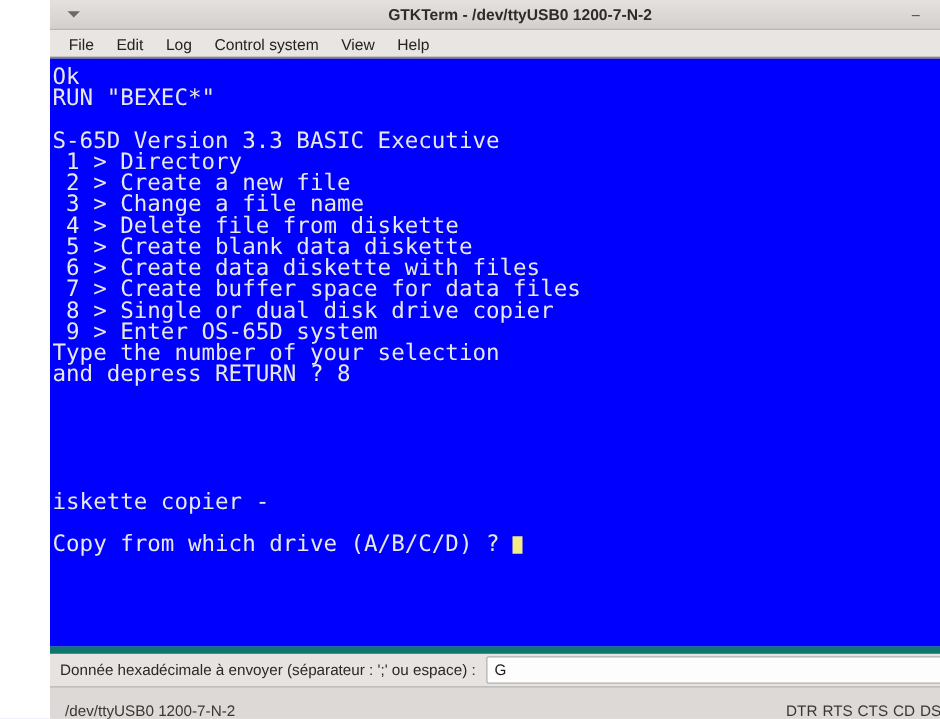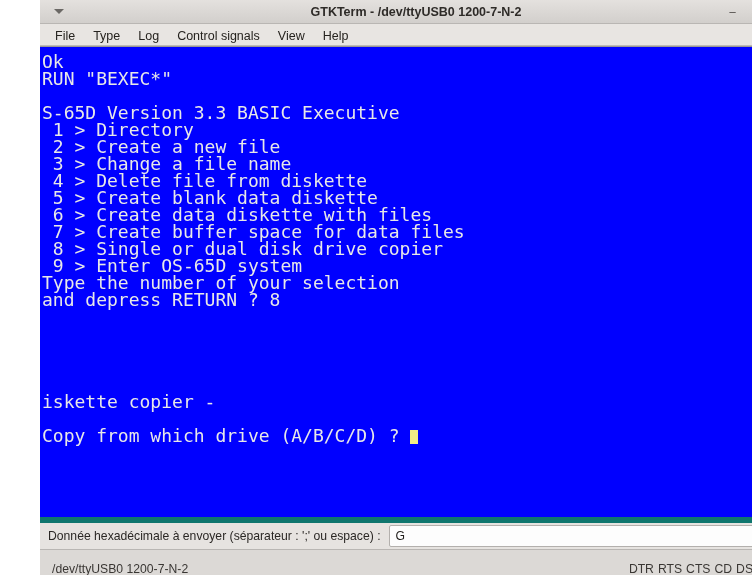--- a/index.html
+++ b/index.html
@@ -222,23 +222,23 @@
     <div class="title-text">GTKTerm - /dev/ttyUSB0  1200-7-N-2</div>
     <div class="win-buttons">
       <div class="win-btn">−</div>
       <div class="win-btn">+</div>
       <div class="win-btn">×</div>
     </div>
   </div>
 
   <div class="menubar">
     <div class="menu-item">File</div>
-    <div class="menu-item">Type</div>
+    <div class="menu-item">Edit</div>
     <div class="menu-item">Log</div>
-    <div class="menu-item">Control signals</div>
+    <div class="menu-item">Control system</div>
     <div class="menu-item">View</div>
     <div class="menu-item">Help</div>
   </div>
 
   <div class="term-wrap">
     <div class="terminal" id="terminal"><div class="term-line">Ok</div><div class="term-line">RUN "BEXEC*"</div><div class="term-line"></div><div class="term-line">S-65D Version 3.3 BASIC Executive</div><div class="term-line"> 1 &gt; Directory</div><div class="term-line"> 2 &gt; Create a new file</div><div class="term-line"> 3 &gt; Change a file name</div><div class="term-line"> 4 &gt; Delete file from diskette</div><div class="term-line"> 5 &gt; Create blank data diskette</div><div class="term-line"> 6 &gt; Create data diskette with files</div><div class="term-line"> 7 &gt; Create buffer space for data files</div><div class="term-line"> 8 &gt; Single or dual disk drive copier</div><div class="term-line"> 9 &gt; Enter OS-65D system</div><div class="term-line">Type the number of your selection</div><div class="term-line">and depress RETURN ? 8</div><div class="term-line"></div><div class="term-line"></div><div class="term-line"></div><div class="term-line"></div><div class="term-line"></div><div class="term-line">iskette copier -</div><div class="term-line"></div><div class="term-line">Copy from which drive (A/B/C/D) ? <span class="cursor"></span></div></div>
     <div class="scrollbar">
       <div class="scroll-thumb" id="scroll-thumb" style="top: 30%; height: 69%;"></div>
     </div>
   </div>

